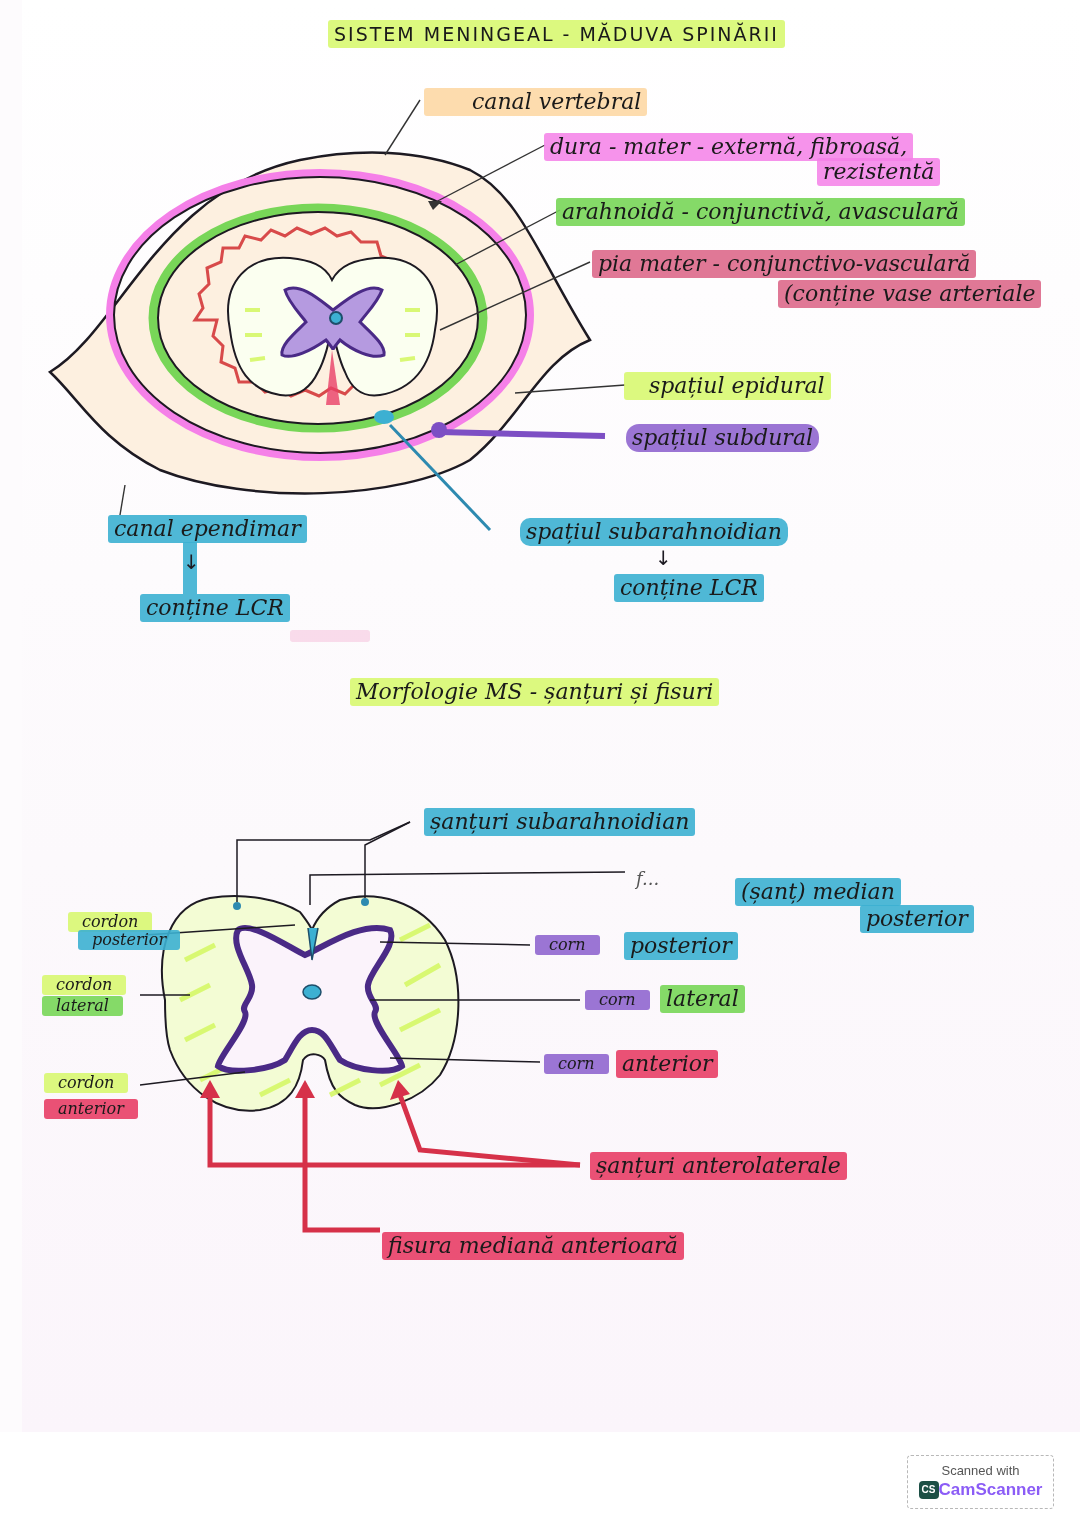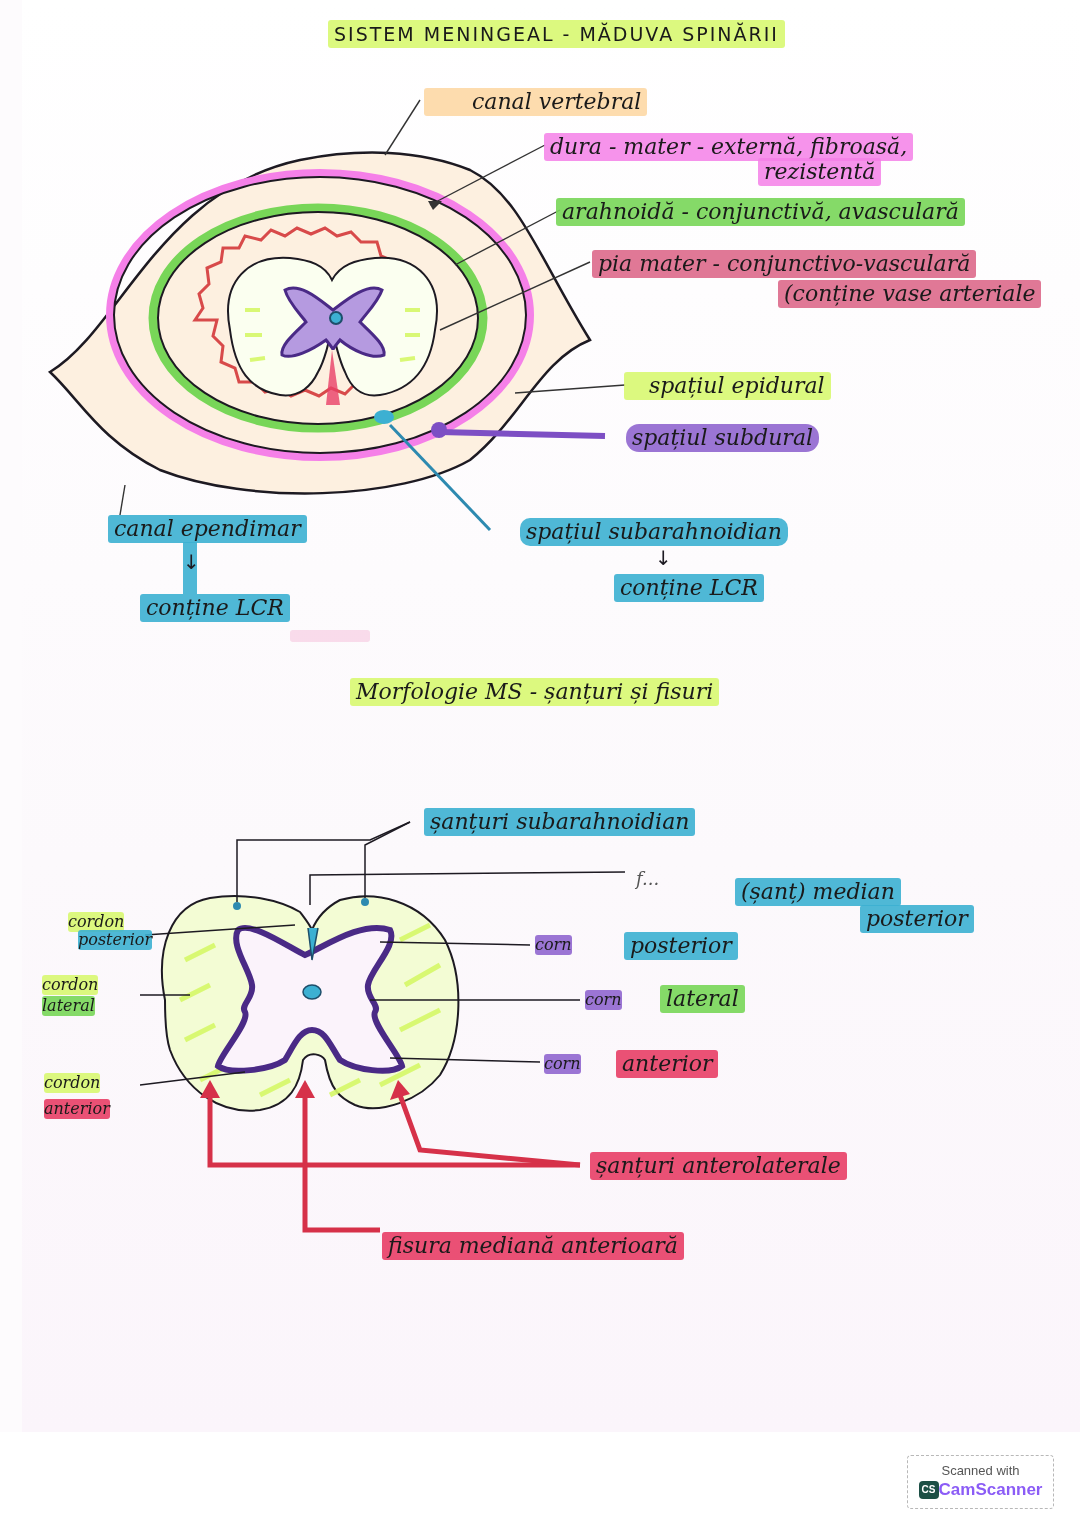--- a/index.html
+++ b/index.html
@@ -37,21 +37,21 @@
     border: 1px dashed #b8b8b8; border-radius: 4px; background: #ffffff;
     font-family: "Liberation Sans", sans-serif; text-align: center;
   }
   .cam-line1 { font-size: 13px; color: #555; margin-top: 7px; }
   .cam-line2 { display: flex; align-items: center; justify-content: center; gap: 0; margin-top: 2px; }
   .cam-logo {
     width: 20px; height: 18px; border-radius: 4px; background: #1c4f45;
     color: #fff; font-size: 10px; font-weight: bold; line-height: 18px; text-align: center;
   }
   .cam-brand { font-size: 17px; color: #8b5cf6; font-weight: bold; }
-  .small { font-size: 16px; line-height: 20px; padding: 0 0; }
+  .small { font-size: 16px; line-height: 20px; padding: 0 14px; }
   .faint { position: absolute; font-family: "DejaVu Serif", serif; font-style: italic; font-size: 18px; color: #555; }
 </style>
 </head>
 <body>
 
 <div class="page-shade"></div>
 <div class="page-shade-bottom"></div>
 
 <span class="hl caps yellow" style="left:328px; top:20px;">SISTEM MENINGEAL - MĂDUVA SPINĂRII</span>
 
@@ -95,21 +95,21 @@
     <line x1="625" y1="385" x2="515" y2="393"></line>
     <line x1="120" y1="515" x2="125" y2="485"></line>
   </g>
   <line x1="605" y1="436" x2="440" y2="432" stroke="#7d4fc4" stroke-width="6"></line>
   <line x1="490" y1="530" x2="390" y2="425" stroke="#2d8ab0" stroke-width="3"></line>
   <polygon points="428,201 442,201 433,210" fill="#333"></polygon>
 </svg>
 
 <span class="hl orange" style="left:424px; top:88px;padding-left:48px;">canal vertebral</span>
 <span class="hl pink" style="left:544px; top:133px;">dura - mater - externă, fibroasă,</span>
-<span class="hl pink" style="left:758px; top:158px;text-align:center;">rezistentă</span>
+<span class="hl pink" style="left:817px; top:158px;text-align:center;">rezistentă</span>
 <span class="hl green" style="left:556px; top:198px;">arahnoidă - conjunctivă, avasculară</span>
 <span class="hl rose" style="left:592px; top:250px;">pia mater - conjunctivo-vasculară</span>
 <span class="hl rose" style="left:768px; top:280px;margin-left:10px;">(conține vase arteriale</span>
 <span class="hl yellow" style="left:624px; top:372px;padding-left:25px;">spațiul epidural</span>
 <span class="hl purple" style="left:626px; top:424px;border-radius:13px;">spațiul subdural</span>
 
 <span class="hl blue" style="left:108px; top:515px;">canal ependimar</span>
 <div style="position:absolute; left:183px; top:542px; width:14px; height:52px; background:rgba(60,176,210,0.9);"></div>
 <span style="position:absolute; left:183px; top:550px; font-size:20px;">↓</span>
 <span class="hl blue" style="left:140px; top:594px;">conține LCR</span>

